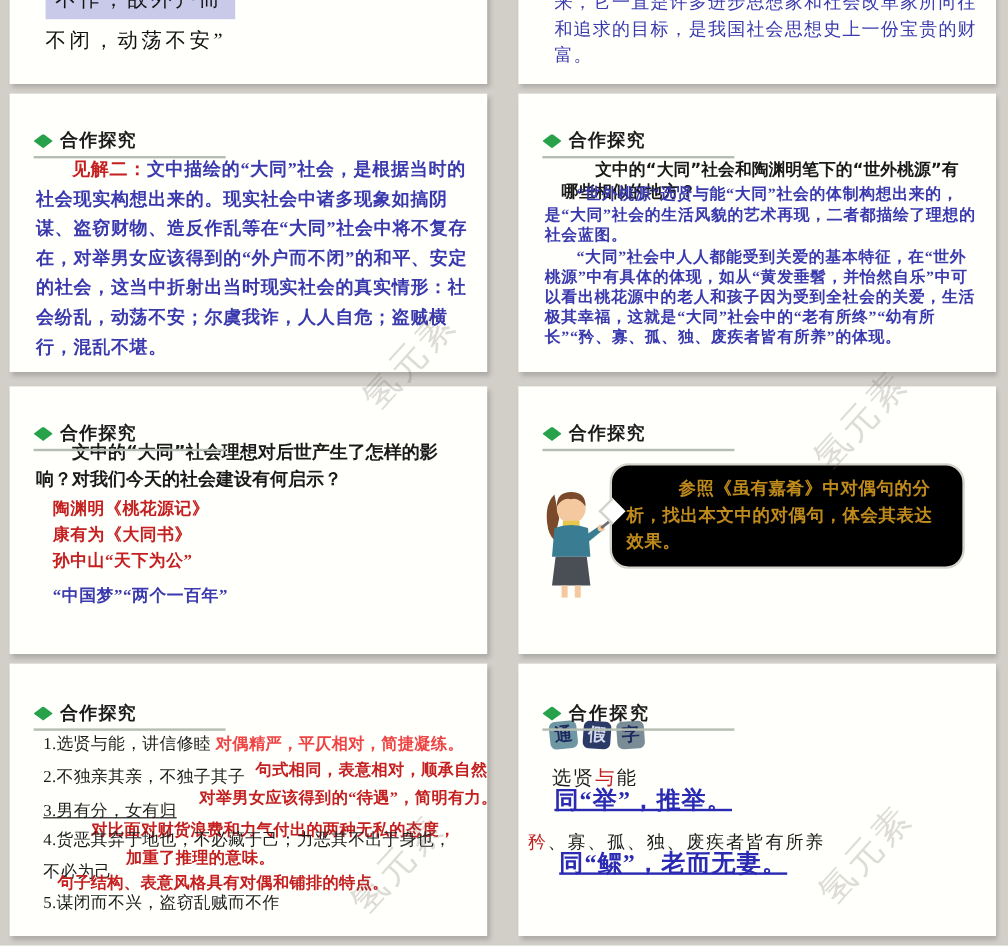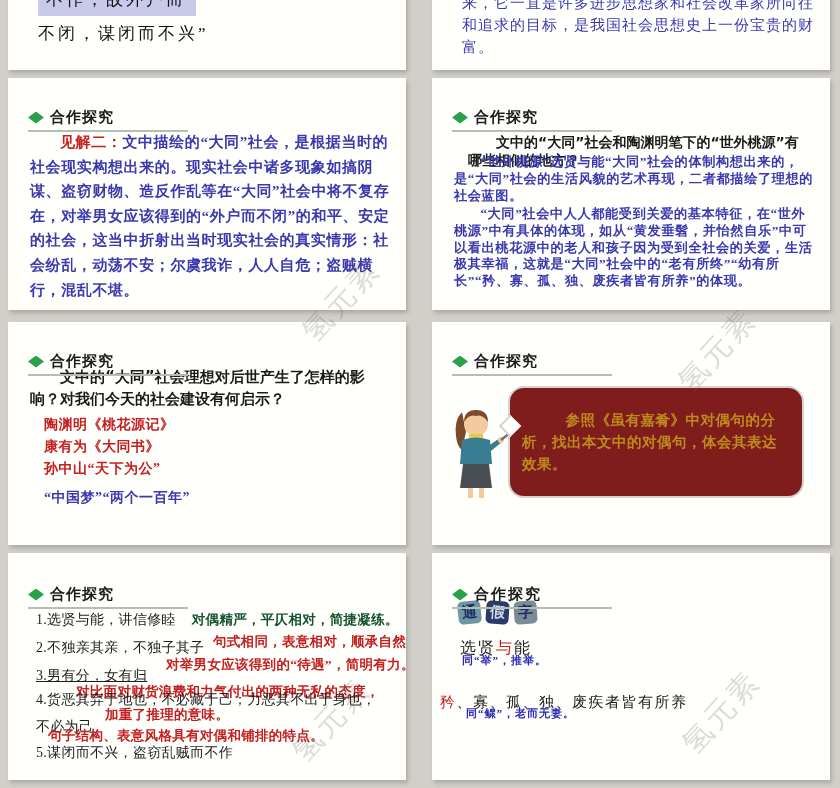--- a/index.html
+++ b/index.html
@@ -52,65 +52,65 @@
     font-size:13.2px;line-height:16.8px;letter-spacing:0.6px;text-indent:2em;font-weight:bold;}
   
   .s5-q{position:absolute;left:22px;right:12px;top:44px;margin:0;
     font-size:15px;line-height:22px;font-weight:bold;color:#1a1a1a;text-indent:2em;}
   .s5-list{position:absolute;left:36px;top:92px;font-size:14px;line-height:22px;
     font-weight:bold;letter-spacing:0.5px;}
   .s5-blue{margin-top:7px;}
   
   .bubble{
     position:absolute;left:76px;top:64px;width:296px;
-    background:#7f1d1d;border:2px solid #d6d3cc;border-radius:16px;
-    padding:21px 12px;box-sizing:border-box;
+    background:#000000;border:2px solid #d6d3cc;border-radius:16px;
+    padding:9px 12px;box-sizing:border-box;
   }
   .bubble-tail{
     position:absolute;left:-8px;top:30px;width:14px;height:14px;background:#fff;
     border-left:2px solid #d6d3cc;border-bottom:2px solid #d6d3cc;
     transform:rotate(45deg);
   }
   .bubble-text{margin:0;font-size:14.5px;line-height:22px;font-weight:bold;
     letter-spacing:0.5px;text-indent:3em;}
   .teacher{position:absolute;left:4px;top:80px;}
   
   .s7-item{position:absolute;font-size:14px;letter-spacing:0.3px;color:#1c1c1c;white-space:nowrap;}
   .s7-note{position:absolute;font-size:13.5px;font-weight:bold;color:#c42020;
     letter-spacing:0.3px;white-space:nowrap;}
-  .s7-inline-note{font-size:13.5px;font-weight:bold;color:#14532d;margin-left:16px;}
+  .s7-inline-note{font-size:13.5px;font-weight:bold;color:#ef4444;margin-left:4px;}
   
   .hdr-bold{font-weight:bold;letter-spacing:2px;}
   .tiles{position:absolute;left:26px;top:48px;display:flex;gap:5px;}
   .tile{width:23px;height:23px;border-radius:5px;display:flex;align-items:center;
     justify-content:center;font-size:15px;font-weight:bold;
     font-family:"Liberation Serif","DejaVu Serif",serif;}
   .tile1{background:#6f97a3;color:#1e2a5e;transform:rotate(-6deg);}
   .tile2{background:#2c3a68;color:#d5dbeb;transform:rotate(4deg);}
   .tile3{background:#7a8c96;color:#1e2a5e;transform:rotate(-4deg);}
   .s8-phrase{position:absolute;font-size:16px;letter-spacing:2px;color:#1c1c1c;white-space:nowrap;}
-  .s8-gloss{position:absolute;font-size:11px;font-weight:bold;color:#2a2ab2;
-    letter-spacing:1px;white-space:nowrap;}
+  .s8-gloss{position:absolute;font-size:20px;font-weight:bold;color:#2a2ab2;
+    letter-spacing:1px;white-space:nowrap;text-decoration:underline;}
   
   .wm{
     position:absolute;z-index:6;pointer-events:none;
     font-size:30px;letter-spacing:3px;color:rgba(100,95,85,0.22);
     transform:rotate(-48deg);white-space:nowrap;
   }
 </style>
 </head>
 <body>
 
 <div id="stage">
 
   <div class="card" style="left:8px;top:-20px;width:398px;height:90px;">
     <div class="s1-line serif" style="top:2px;">
       <span class="s1-hl">不作，故外户而</span>
     </div>
-    <div class="s1-line serif" style="top:42px;">不闭，谋闭而不兴”</div>
+    <div class="s1-line serif" style="top:42px;">不闭，动荡不安”</div>
   </div>
 
   <div class="card" style="left:432px;top:-20px;width:398px;height:90px;">
     <div class="s2-lines serif blue">
       <div>来，它一直是许多进步思想家和社会改革家所向往</div>
       <div>和追求的目标，是我国社会思想史上一份宝贵的财</div>
       <div>富。</div>
     </div>
   </div>
 

